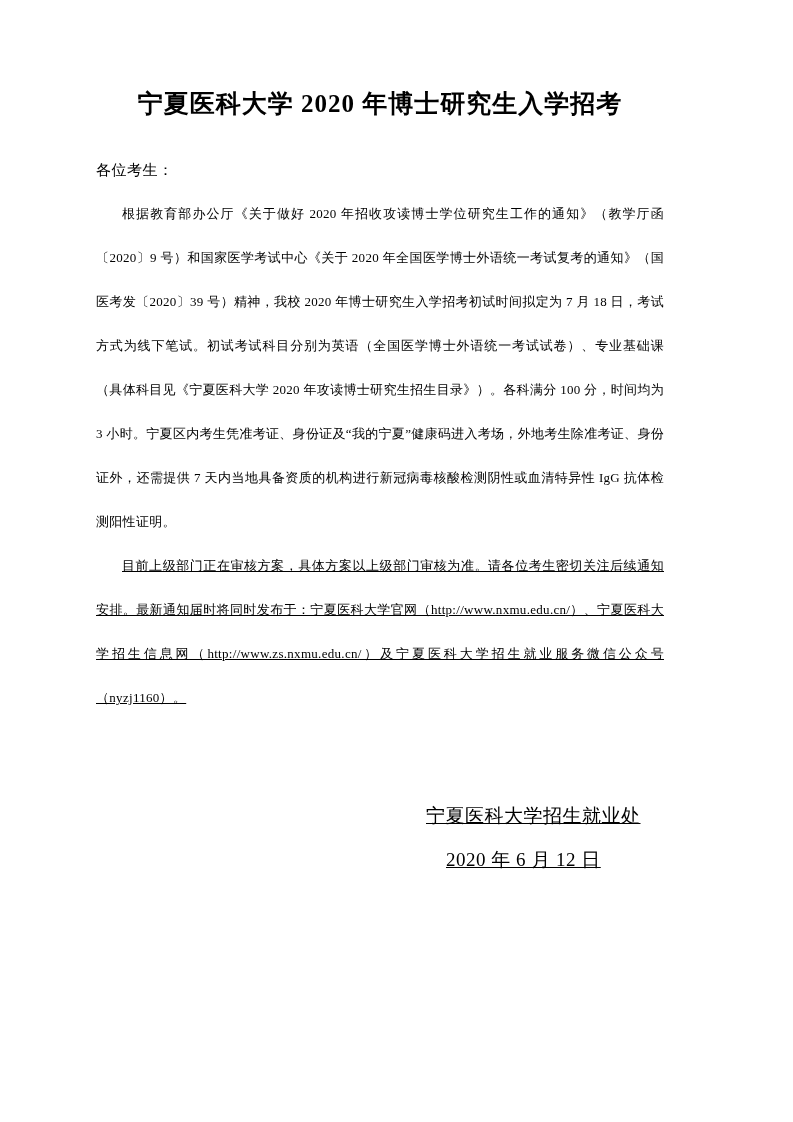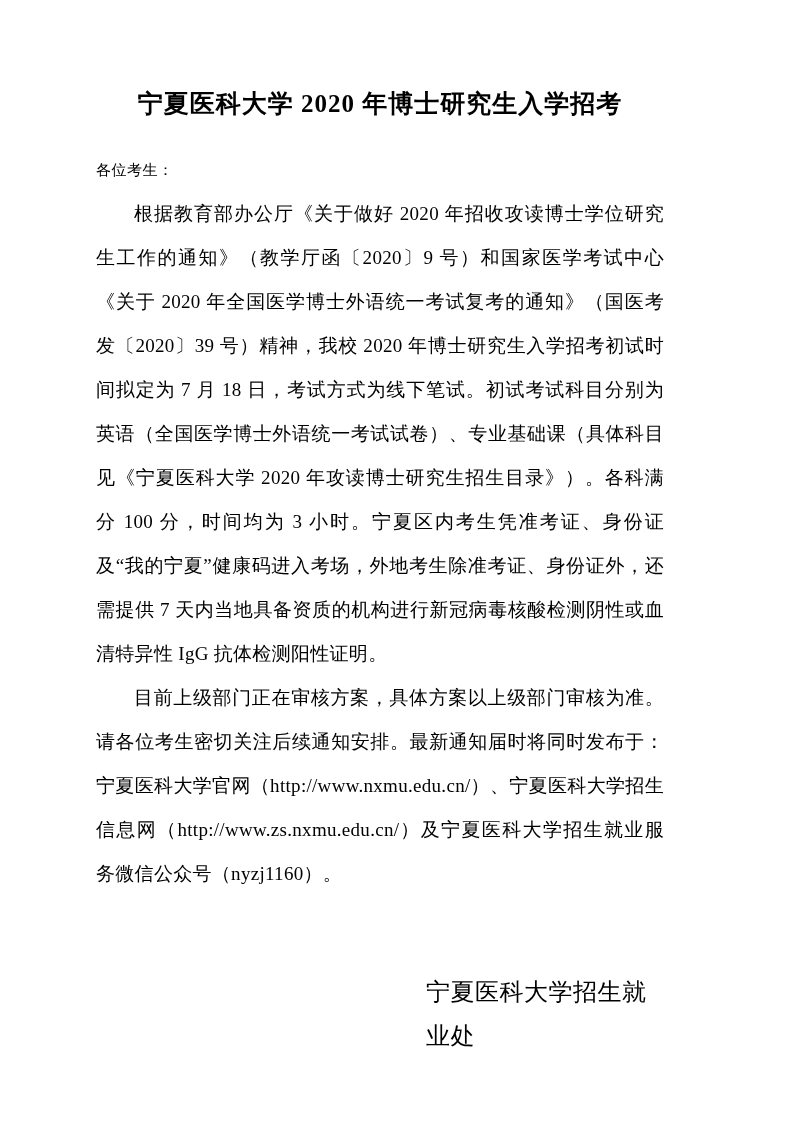--- a/index.html
+++ b/index.html
@@ -33,37 +33,39 @@
   .doc-title .line2 {
     display: block;
   }
   .salutation {
     font-size: 15px;
     line-height: 44px;
     margin-top: 22px;
     letter-spacing: 0.5px;
   }
   .para {
-    font-size: 19px;
+    font-size: 13px;
     line-height: 44px;
     text-align: justify;
     text-justify: inter-ideograph;
     text-indent: 2em;
     letter-spacing: 0.3px;
     margin: 0;
   }
   .para + .para {
     margin-top: 0;
+    text-decoration: underline;
   }
   .signature-block {
     margin-top: 74px;
     padding-left: 330px;
-    font-size: 24px;
+    font-size: 19px;
     line-height: 44px;
     letter-spacing: 0.5px;
+    text-decoration: underline;
   }
   .sig-line {
     display: block;
   }
   .sig-date {
     display: block;
     padding-left: 20px;
   }
 </style>
 </head>
@@ -76,15 +78,16 @@
   </h1>
 
   <div class="salutation">各位考生：</div>
 
   <p class="para">根据教育部办公厅《关于做好 2020 年招收攻读博士学位研究生工作的通知》（教学厅函〔2020〕9 号）和国家医学考试中心《关于 2020 年全国医学博士外语统一考试复考的通知》（国医考发〔2020〕39 号）精神，我校 2020 年博士研究生入学招考初试时间拟定为 7 月 18 日，考试方式为线下笔试。初试考试科目分别为英语（全国医学博士外语统一考试试卷）、专业基础课（具体科目见《宁夏医科大学 2020 年攻读博士研究生招生目录》）。各科满分 100 分，时间均为 3 小时。宁夏区内考生凭准考证、身份证及“我的宁夏”健康码进入考场，外地考生除准考证、身份证外，还需提供 7 天内当地具备资质的机构进行新冠病毒核酸检测阴性或血清特异性 IgG 抗体检测阳性证明。</p>
 
   <p class="para">目前上级部门正在审核方案，具体方案以上级部门审核为准。请各位考生密切关注后续通知安排。最新通知届时将同时发布于：宁夏医科大学官网（http://www.nxmu.edu.cn/）、宁夏医科大学招生信息网（http://www.zs.nxmu.edu.cn/）及宁夏医科大学招生就业服务微信公众号（nyzj1160）。</p>
 
   <div class="signature-block">
     <span class="sig-line">宁夏医科大学招生就业处</span>
+    <span class="sig-date">2020 年 6 月 12 日</span>
   </div>
 
 </div>
 
 </body></html>

